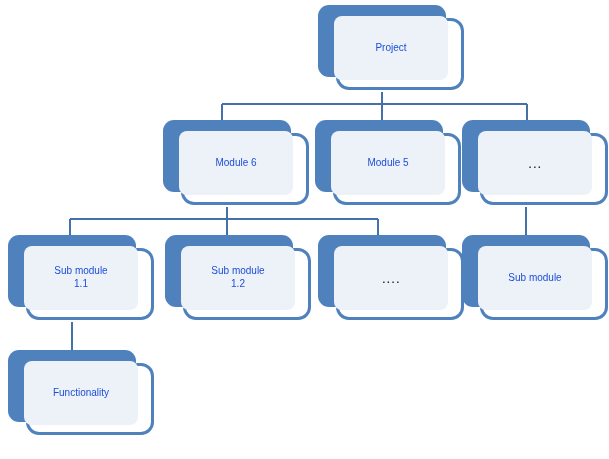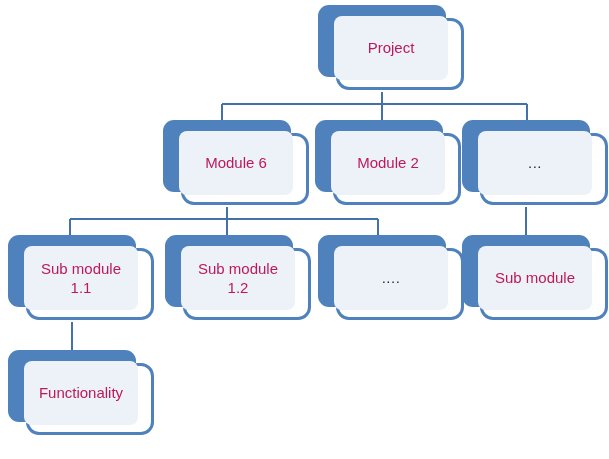--- a/index.html
+++ b/index.html
@@ -69,23 +69,23 @@
     background: #EDF2F9;
     border-radius: 8px;
     display: flex;
     align-items: center;
     justify-content: center;
     box-sizing: border-box;
   }
 
   .node .label {
     font-family: "Liberation Sans", sans-serif;
-    font-size: 15px;
+    font-size: 10px;
     line-height: 1.28;
-    color: #be185d;
+    color: #1d4ed8;
     text-align: center;
     white-space: pre-line;
     padding: 0 3px;
   }
 
   
   .node.ellipsis .label {
     font-size: 15px;
     letter-spacing: 0.5px;
     color: #2b2b2b;
@@ -130,21 +130,21 @@
     <div class="card"></div>
     <div class="panel">
       <span class="label">Module 6</span>
     </div>
   </div>
 
   <div class="node" style="left:315px; top:120px;">
     <div class="slab"></div>
     <div class="card"></div>
     <div class="panel">
-      <span class="label">Module 2</span>
+      <span class="label">Module 5</span>
     </div>
   </div>
 
   <div class="node ellipsis" style="left:462px; top:120px;">
     <div class="slab"></div>
     <div class="card"></div>
     <div class="panel">
       <span class="label">...</span>
     </div>
   </div>

